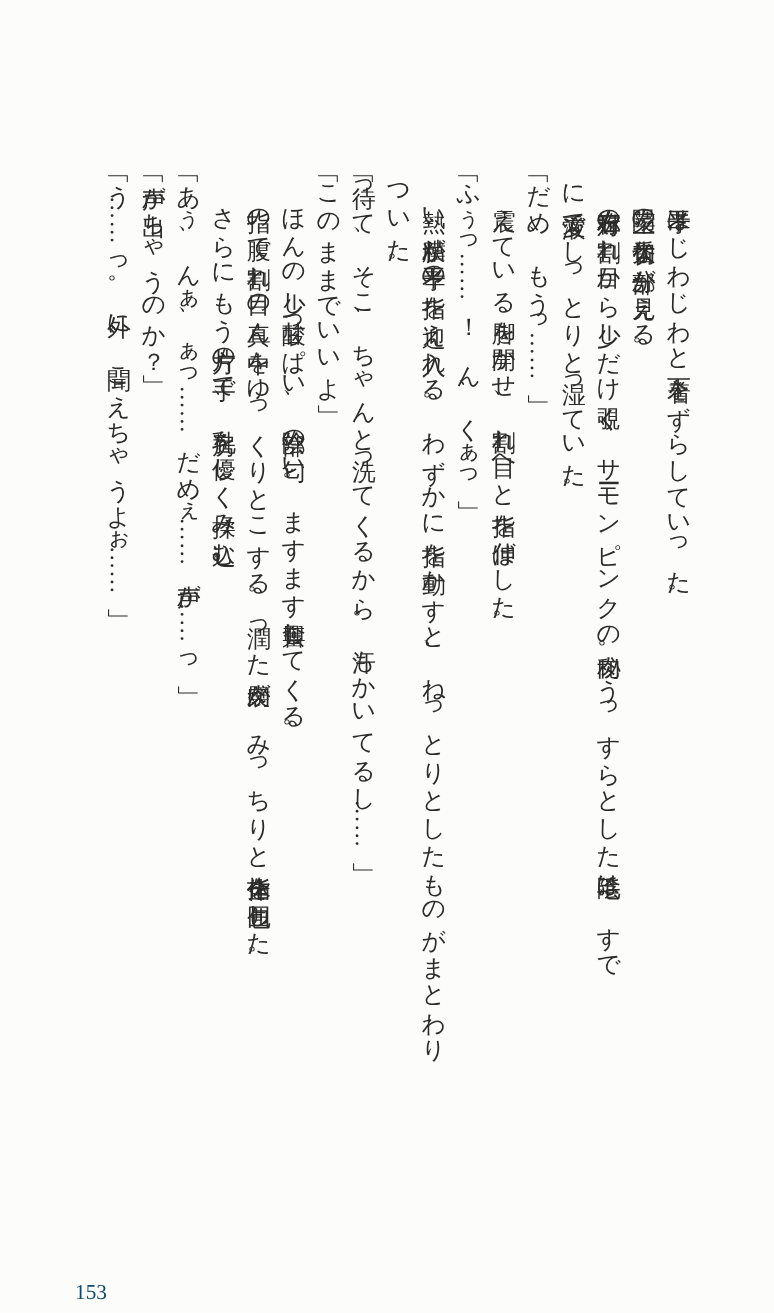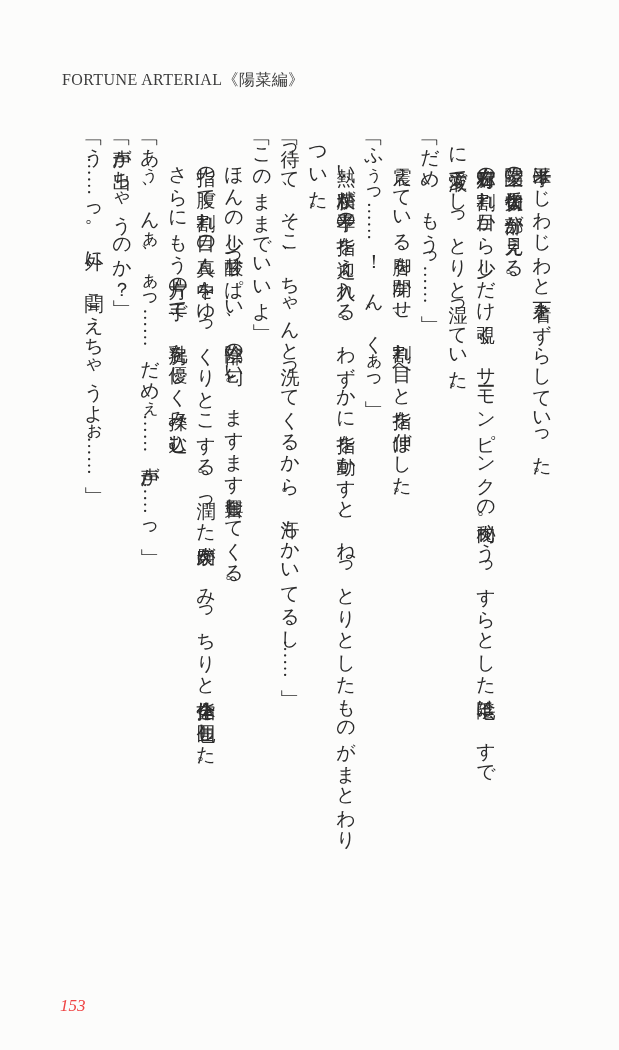--- a/index.html
+++ b/index.html
@@ -36,31 +36,29 @@
     margin: 0;
     padding: 0;
     white-space: nowrap;
   }
   .body-text p.indent {
     text-indent: 1em;
   }
   .page-number {
     position: absolute;
     left: 60px;
-    top: 996px;
+    top: 1024px;
     font-size: 17px;
-    font-style: italic;
-    color: #ef4444;
+    color: #0c4a6e;
   }
 </style>
 </head>
 <body>
 
 <div class="page">
-  <div class="running-head">FORTUNE ARTERIAL《陽菜編》</div>
 
   <div class="body-text" id="body-text">
       <p class="line indent">孝平はじわじわと下着をずらしていった。</p>
       <p class="line indent">陽菜の一番大切な部分が見える。</p>
       <p class="line indent">左右対称の割れ目から少しだけ覗く、サーモンピンクの秘肉。うっすらとした陰毛は、すで</p>
       <p class="line">に愛液でしっとりと湿っていた。</p>
       <p class="line">「だめ、もうっ……」</p>
       <p class="line indent">震えている脚を開かせ、割れ目へと指を伸ばした。</p>
       <p class="line">「ふぅっ……！　ん、くぁっ」</p>
       <p class="line indent">熱い粘膜が孝平の指を迎え入れる。わずかに指を動かすと、ねっとりとしたものがまとわり</p>

